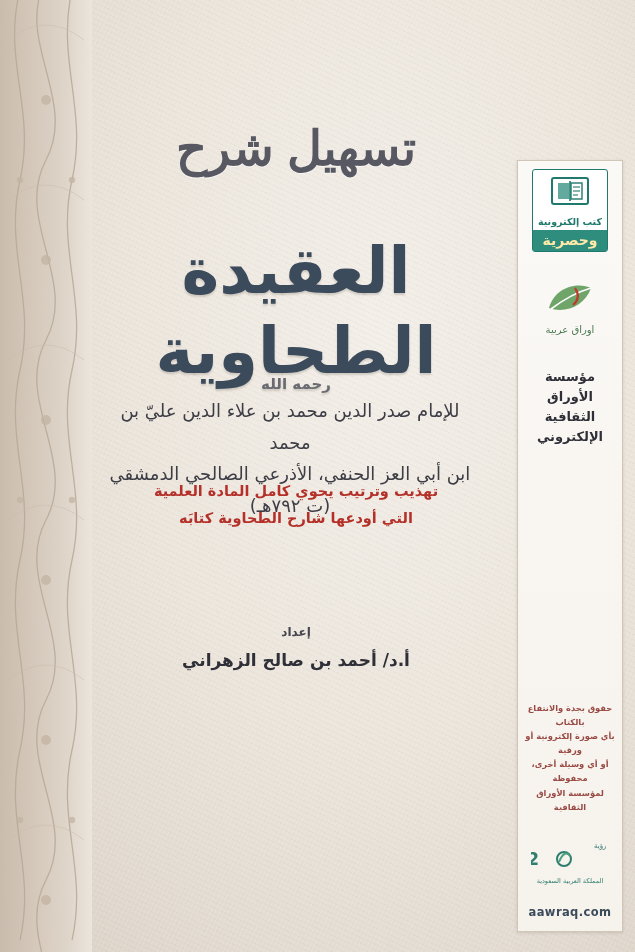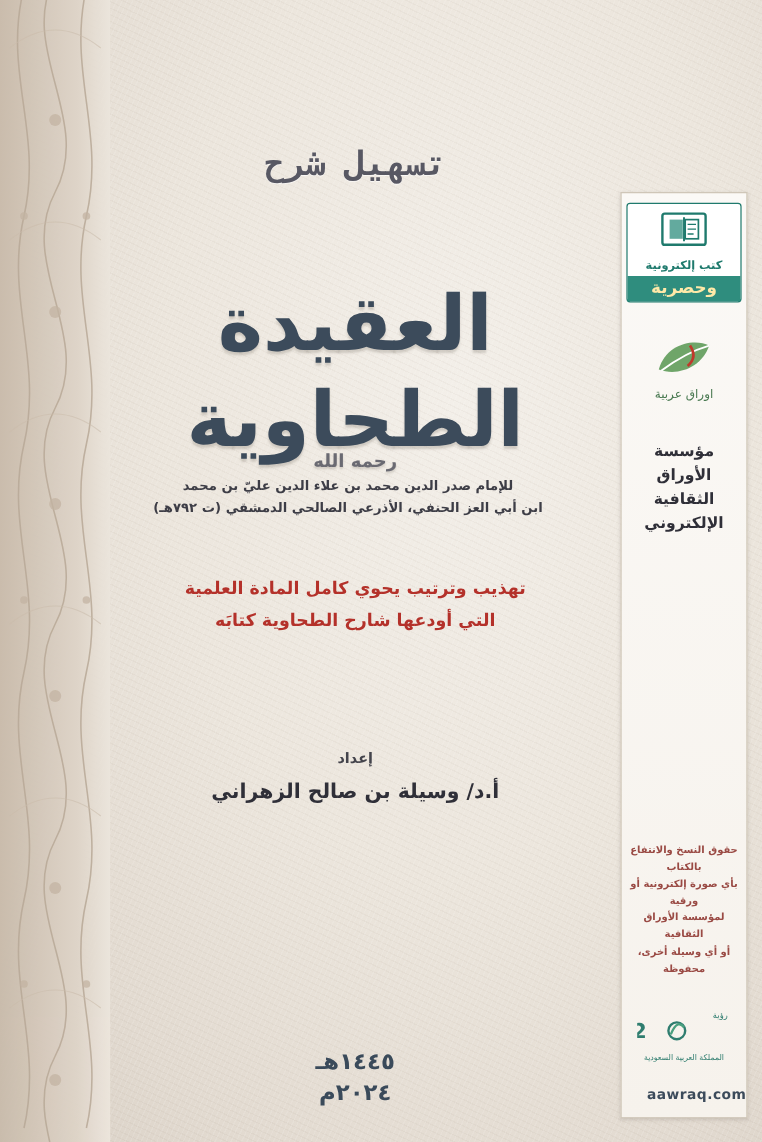--- a/index.html
+++ b/index.html
@@ -54,22 +54,22 @@
     height: 952px;
     text-align: center;
     color: #3b3b42;
   }
 
   .title-small {
     position: absolute;
     top: 120px;
     left: 0;
     right: 0;
-    font-family: Liberation Mono, monospace;
-    font-size: 28px;
+    font-family: Liberation Sans, sans-serif;
+    font-size: 48px;
     font-weight: 700;
     color: #585863;
     letter-spacing: 0px;
     text-shadow: 0 1px 0 rgba(255,255,255,0.6);
   }
 
   .title-main {
     position: absolute;
     top: 215px;
     left: -10px;
@@ -87,22 +87,22 @@
     font-size: 15px;
     color: #6a6a72;
     margin-top: -16px;
   }
 
   .author-block {
     position: absolute;
     top: 395px;
     left: 8px;
     right: 20px;
-    font-size: 11px;
-    font-weight: 700;
+    font-size: 18px;
+    font-weight: 400;
     color: #3d3d46;
     line-height: 1.75;
   }
 
   .red-block {
     position: absolute;
     top: 478px;
     left: 8px;
     right: 8px;
     font-size: 14.5px;
@@ -154,21 +154,21 @@
     width: 104px;
     height: 770px;
     background: linear-gradient(180deg, #fbf9f6 0%, #f6f2ec 100%);
     border: 1px solid #cfc6b8;
     box-shadow: 0 1px 3px rgba(90,80,70,0.18);
     text-align: center;
   }
 
   .badge-ebook {
     margin: 8px auto 0;
-    width: 96px;
+    width: 76px;
     border: 1px solid #1f7a6d;
     border-radius: 3px;
     background: #ffffff;
     padding: 5px 0 0;
     box-sizing: border-box;
   }
   .badge-ebook .bk-icon {
     display: block;
     margin: 0 auto 3px;
   }
@@ -232,21 +232,20 @@
 
   .site {
     position: absolute;
     left: 0; right: 0;
     bottom: 12px;
     font-size: 11.5px;
     font-weight: 700;
     color: #3c4b5b;
     letter-spacing: 0.4px;
     direction: ltr;
-    text-align: right;
   }
 </style>
 </head>
 <body>
 
 <div class="page">
   <div class="grain"></div>
 
   <div class="deco-band">
     <svg width="92" height="952" viewBox="0 0 92 952" xmlns="http://www.w3.org/2000/svg">
@@ -300,26 +299,22 @@
       <div>للإمام صدر الدين محمد بن علاء الدين عليّ بن محمد</div>
       <div>ابن أبي العز الحنفي، الأذرعي الصالحي الدمشقي (ت ٧٩٢هـ)</div>
     </div>
 
     <div class="red-block">
       <div>تهذيب وترتيب يحوي كامل المادة العلمية</div>
       <div>التي أودعها شارح الطحاوية كتابَه</div>
     </div>
 
     <div class="prepared-label">إعداد</div>
-    <div class="prepared-name">أ.د/ وسيلة بن صالح الزهراني</div>
-
-    <div class="year-block">
-      <div>١٤٤٥هـ</div>
-      <div>٢٠٢٤م</div>
-    </div>
+    <div class="prepared-name">أ.د/ أحمد بن صالح الزهراني</div>
+
   </div>
 
   <div class="strip">
 
     <div class="badge-ebook">
       <span class="bk-icon">
         <svg width="42" height="34" viewBox="0 0 42 34" xmlns="http://www.w3.org/2000/svg">
           <rect x="3" y="3" width="36" height="26" rx="2" fill="none" stroke="#1f7a6d" stroke-width="2"></rect>
           <rect x="9" y="8" width="11" height="16" fill="#2f8d7e" opacity="0.75"></rect>
           <rect x="22" y="8" width="11" height="16" fill="none" stroke="#1f7a6d" stroke-width="1.4"></rect>
@@ -345,24 +340,24 @@
     </div>
 
     <div class="publisher-name">
       <div>مؤسسة</div>
       <div>الأوراق</div>
       <div>الثقافية</div>
       <div>الإلكتروني</div>
     </div>
 
     <div class="rights">
-      <div>حقوق النسخ والانتفاع بالكتاب</div>
+      <div>حقوق بجدة والانتفاع بالكتاب</div>
       <div>بأي صورة إلكترونية أو ورقية</div>
+      <div>أو أي وسيلة أخرى، محفوظة</div>
       <div>لمؤسسة الأوراق الثقافية</div>
-      <div>أو أي وسيلة أخرى، محفوظة</div>
     </div>
 
     <div class="vision">
       <span>
         <svg width="78" height="34" viewBox="0 0 78 34" xmlns="http://www.w3.org/2000/svg">
           <text x="63" y="10" font-family="DejaVu Sans, sans-serif" font-size="7" fill="#2f7d6f" text-anchor="end">رؤية</text>
           <text x="8" y="27" font-family="DejaVu Sans, sans-serif" font-size="17" font-weight="bold" fill="#2f7d6f">2  30</text>
           <circle cx="33" cy="21" r="7" fill="none" stroke="#2f7d6f" stroke-width="2"></circle>
           <path d="M28 24 C 32 14, 36 14, 39 18" fill="none" stroke="#4aa07f" stroke-width="2"></path>
         </svg>

